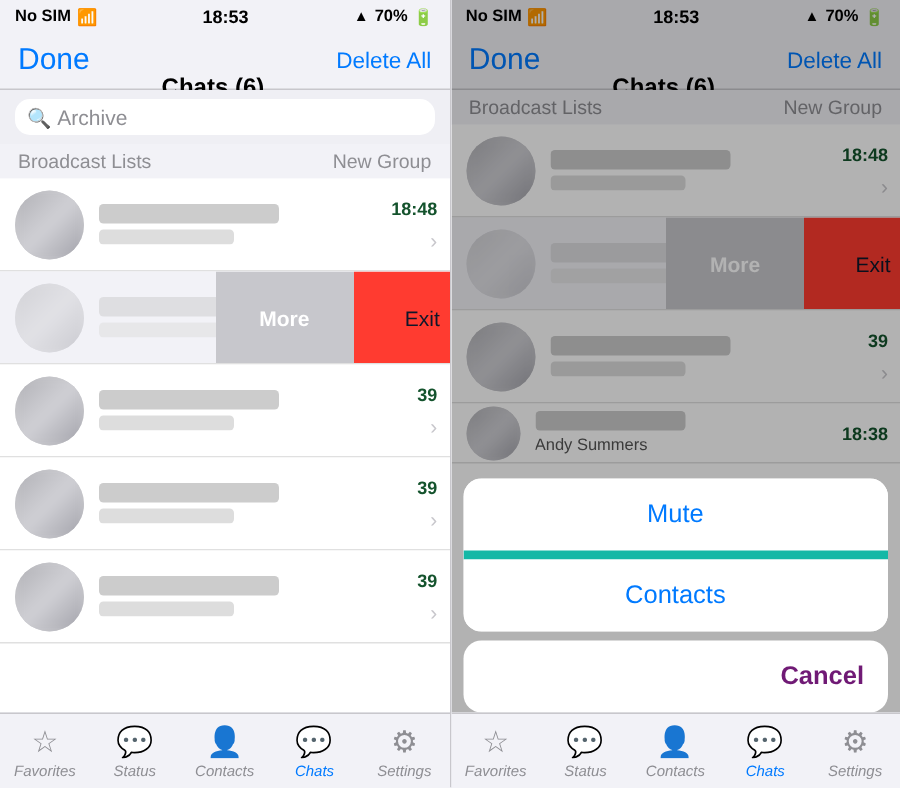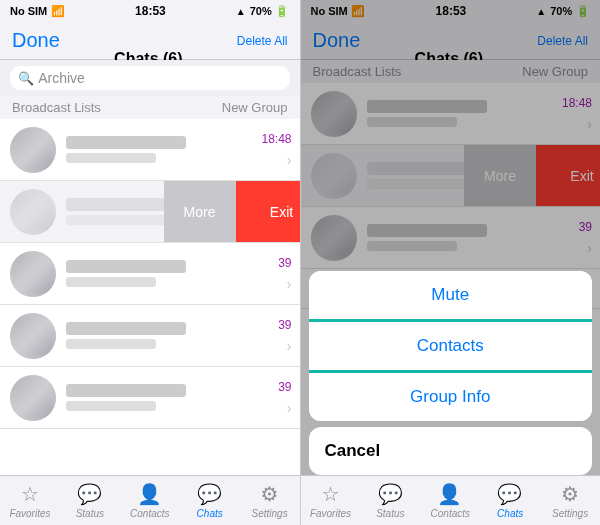--- a/index.html
+++ b/index.html
@@ -42,21 +42,21 @@
       display: flex;
       justify-content: space-between;
       align-items: center;
       padding: 6px 12px;
       height: 38px;
       background: #f2f2f7;
       border-bottom: 1px solid #c8c7cc;
     }
     .nav-done { color: #007aff; font-size: 20px; }
     .nav-title { font-size: 16px; font-weight: 600; color: #000; margin-top: 36px; }
-    .nav-delete { color: #007aff; font-size: 12px; }
+    .nav-delete { color: #007aff; font-size: 15px; }
 
     
     .search-bar {
       padding: 6px 10px;
       background: #efeff4;
     }
     .search-inner {
       background: #fff;
       border-radius: 10px;
       display: flex;
@@ -136,45 +136,45 @@
       width: 90px;
       border-radius: 3px;
     }
     .chat-meta {
       display: flex;
       flex-direction: column;
       align-items: flex-end;
       padding-right: 8px;
       gap: 6px;
     }
-    .chat-time { font-size: 12px; color: #a21caf; }
+    .chat-time { font-size: 12px; color: #14532d; font-weight: bold; }
     .chevron { color: #c8c7cc; font-size: 14px; }
 
     
     .swipe-actions {
       display: flex;
       position: absolute;
       right: 0;
       top: 0;
       height: 100%;
     }
     .swipe-btn-more {
       background: #c7c7cc;
       color: #fff;
       font-size: 14px;
-      font-weight: 400;
-      width: 72px;
+      font-weight: 700;
+      width: 92px;
       display: flex;
       align-items: center;
       justify-content: center;
       cursor: pointer;
     }
     .swipe-btn-exit {
       background: #ff3b30;
-      color: #ffffff;
+      color: #0f172a;
       font-size: 14px;
       font-weight: 500;
       width: 64px;
       display: flex;
       align-items: center;
       justify-content: center;
       cursor: pointer;
       padding-left: 28px;
     }
 
@@ -223,34 +223,34 @@
       margin: 0 8px 6px 8px;
       background: rgba(255,255,255,0.97);
       border-radius: 12px;
       overflow: hidden;
     }
     .action-item {
       padding: 14px 16px;
       text-align: center;
       font-size: 17px;
       color: #007aff;
-      border-bottom: 3px solid #14b8a6;
+      border-bottom: 6px solid #14b8a6;
       cursor: pointer;
       background: #fff;
     }
     .action-item:last-child { border-bottom: none; }
     .action-cancel {
       margin: 0 8px;
       background: #fff;
       border-radius: 12px;
       padding: 14px 16px;
-      text-align: left;
+      text-align: right;
       font-size: 17px;
       font-weight: 600;
-      color: #000000;
+      color: #701a75;
       cursor: pointer;
     }
 
     
     .overlay-dim {
       position: absolute;
       top: 0;
       left: 0;
       right: 0;
       bottom: 50px;
@@ -485,21 +485,20 @@
       </div>
     </div>
   </div>
 
   <div class="overlay-dim"></div>
 
   <div class="action-sheet">
     <div class="action-sheet-inner">
       <div class="action-item">Mute</div>
       <div class="action-item">Contacts</div>
-      <div class="action-item" style="border-bottom:none;">Group Info</div>
     </div>
     <div class="action-cancel">Cancel</div>
   </div>
 
   <div class="tab-bar" style="position:relative;z-index:20;">
     <div class="tab-item">
       <span class="tab-icon">☆</span>
       <span class="tab-label">Favorites</span>
     </div>
     <div class="tab-item">

